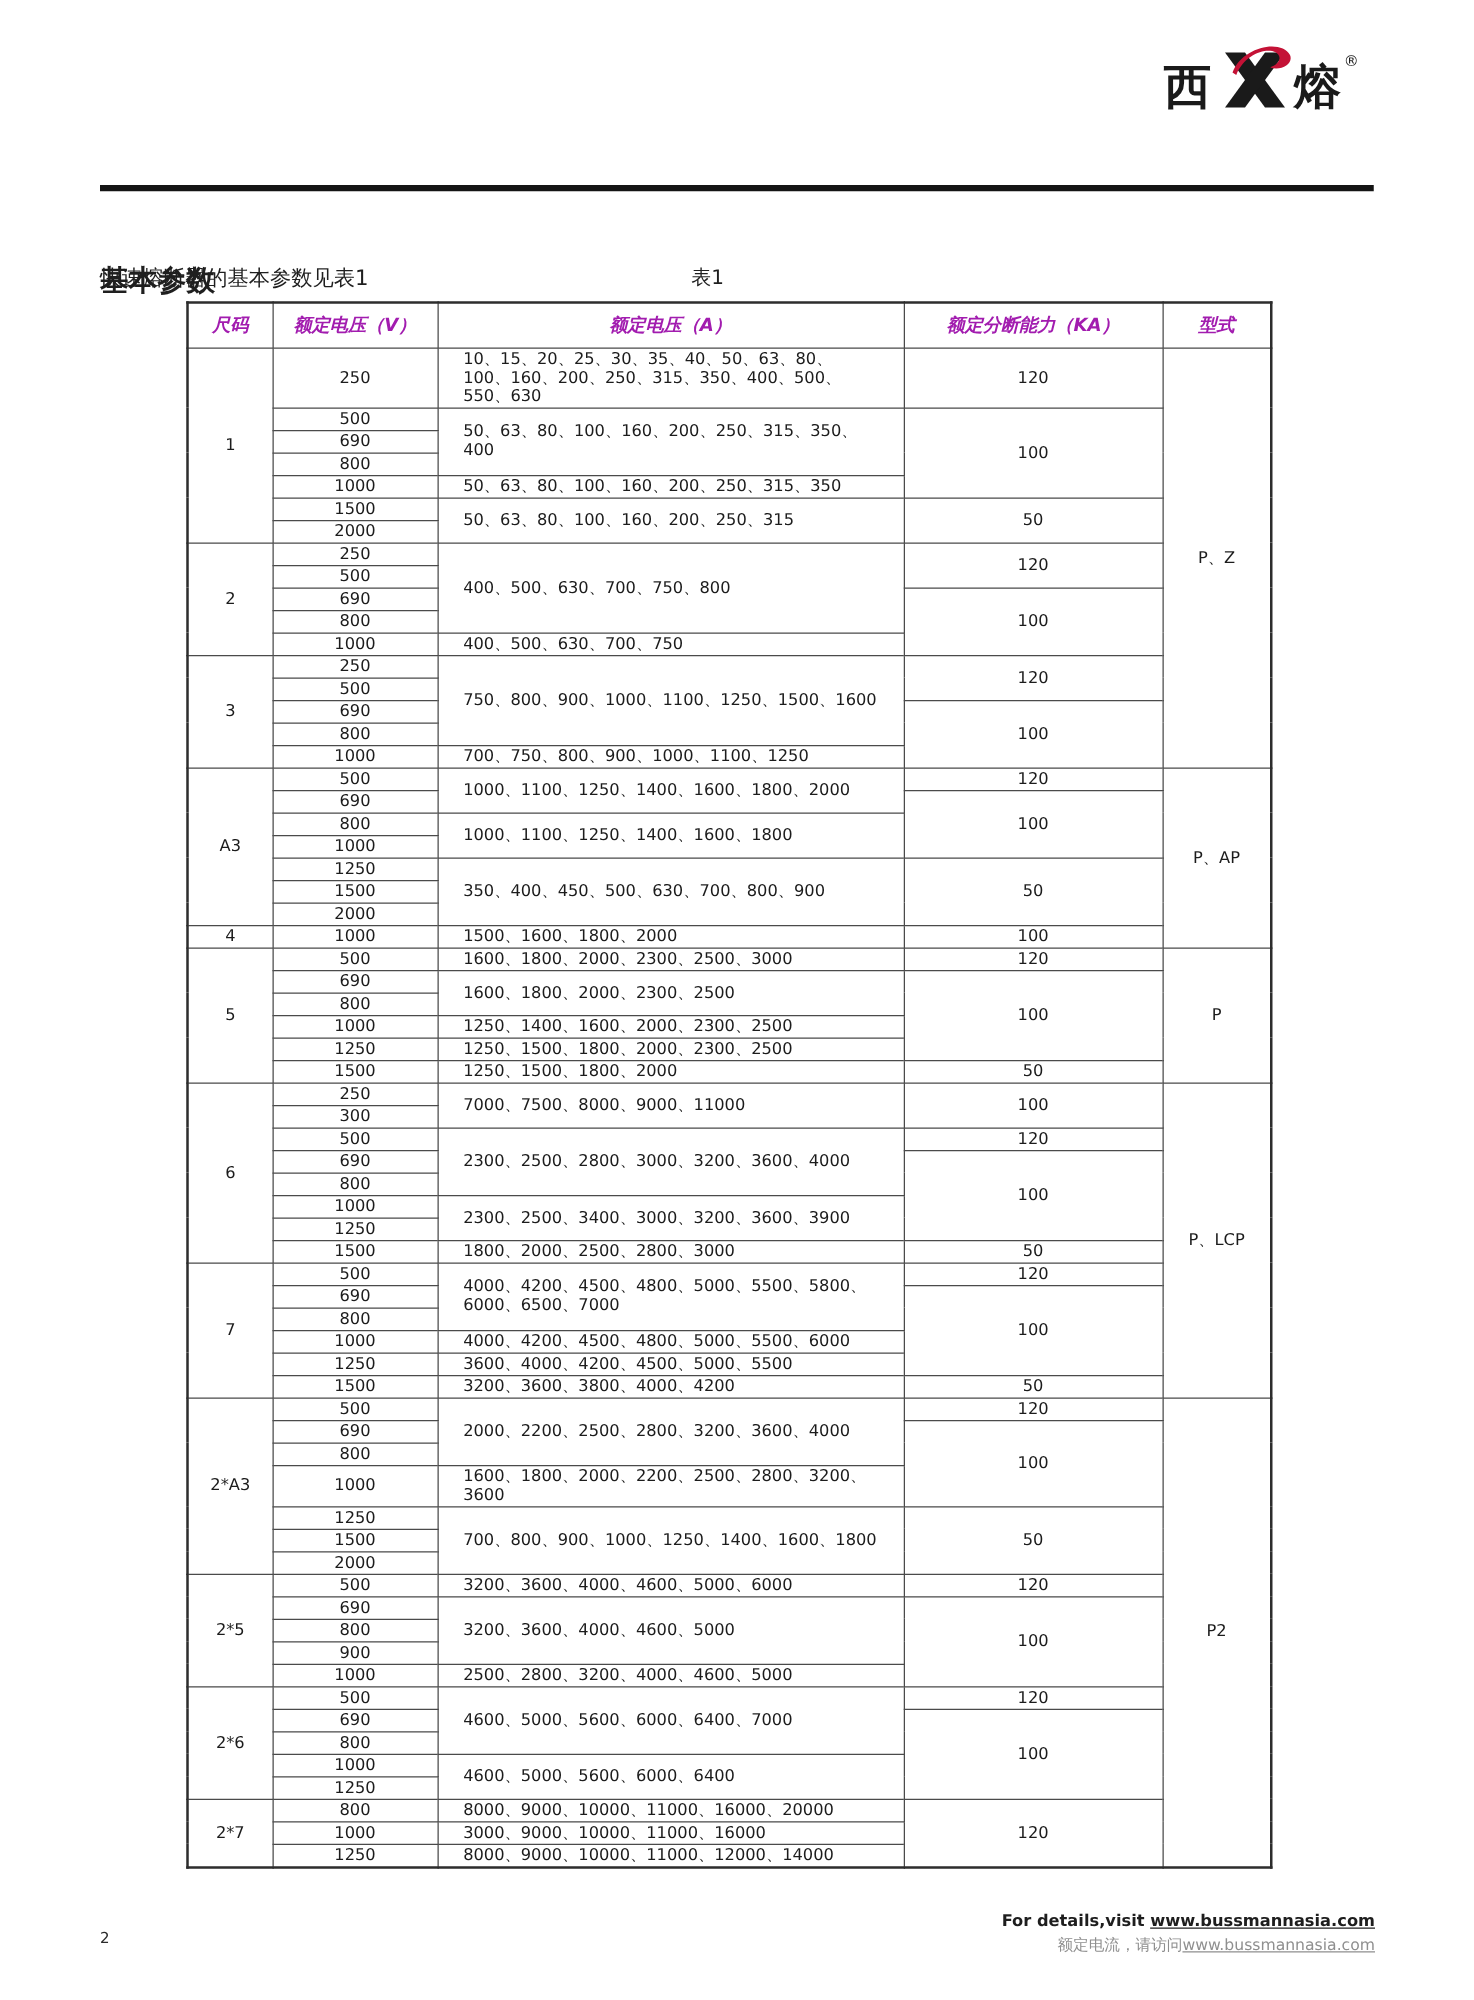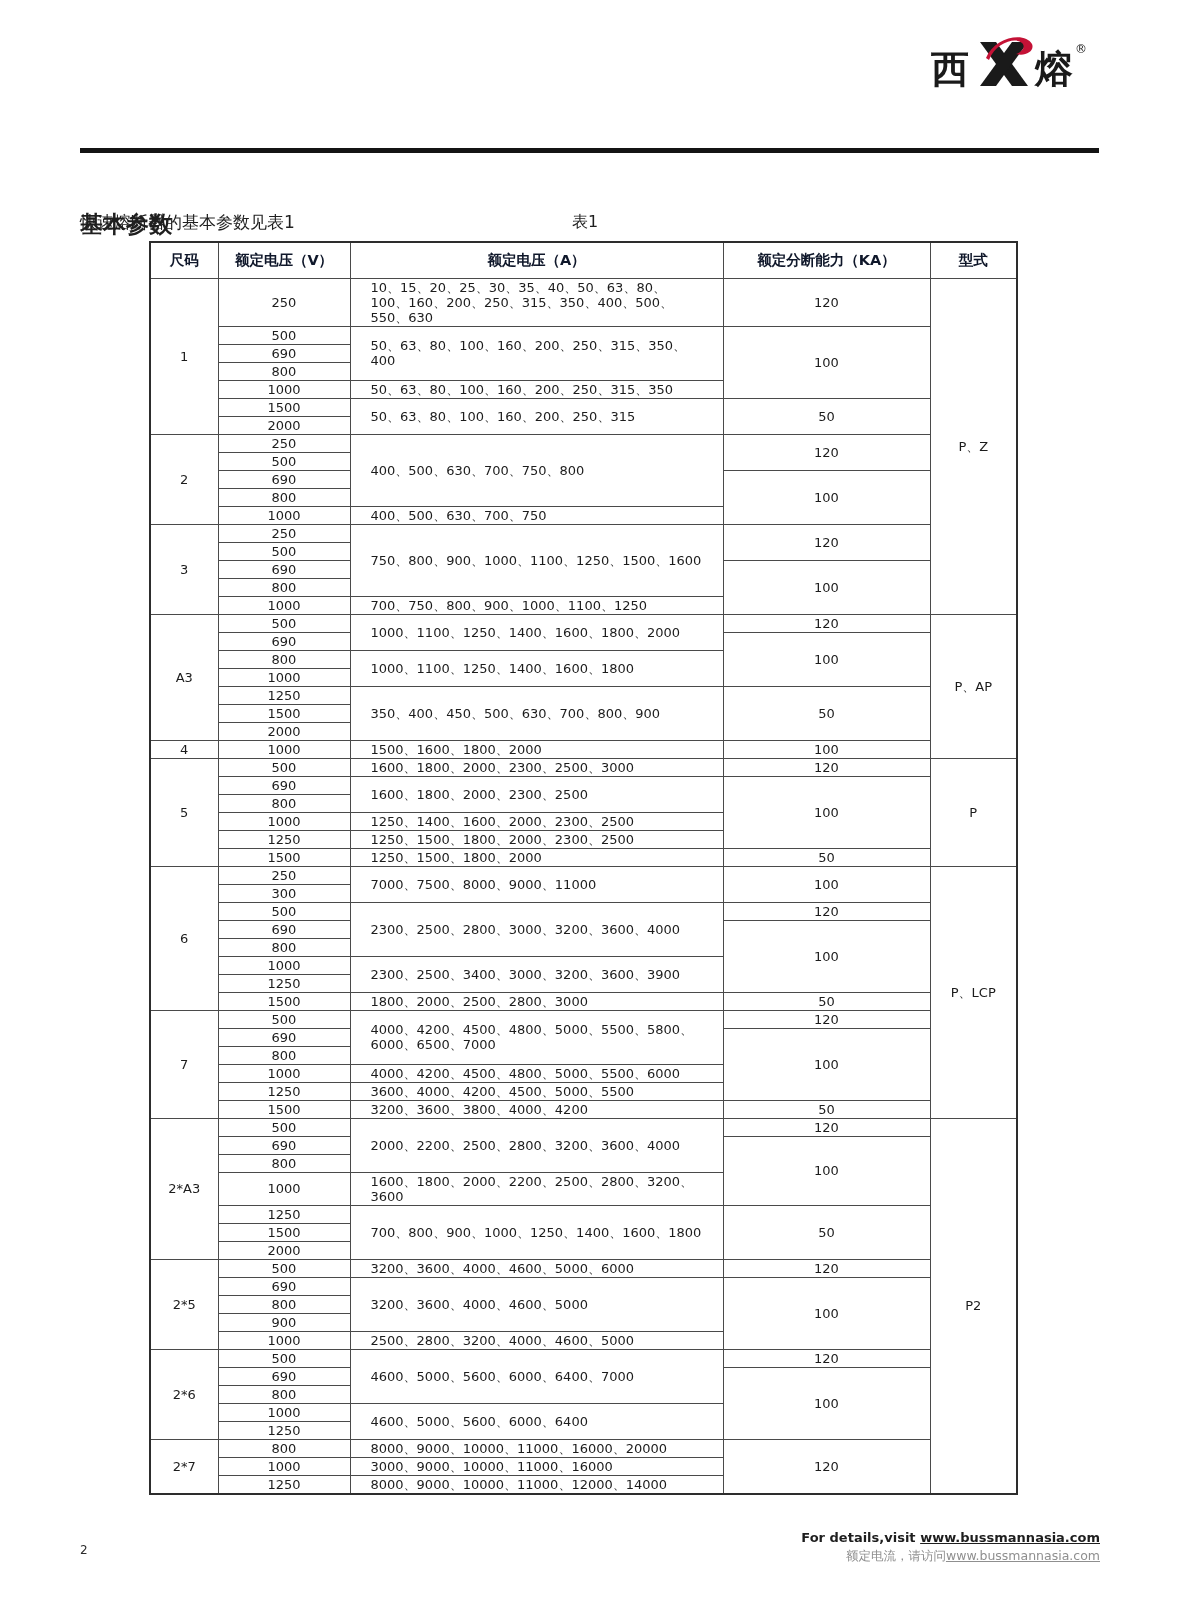--- a/index.html
+++ b/index.html
@@ -15,27 +15,27 @@
   
   .logo { position:absolute; top:34px; right:94px; display:flex; align-items:flex-end; }
   .logo-char { font-size:38px; font-weight:900; color:#1a1a1a; line-height:1; letter-spacing:0; }
   .logo-mark { width:64px; height:56px; margin:0 1px -2px 1px; }
   .logo-reg { font-size:12px; color:#1a1a1a; position:relative; top:-32px; left:2px; font-weight:400; }
   
   .doc-title { position:absolute; left:80px; top:84px; font-size:37px; font-weight:700; color:#1c1c1c; }
   .title-rule { position:absolute; left:80px; top:148px; width:1019px; height:5px; background:#141414; }
   .section-heading { position:absolute; left:80px; top:170px; font-size:23px; font-weight:700; color:#1f1f1f;margin-top:39px; }
   .caption-left { position:absolute; left:80px; top:211px; font-size:17px; color:#1f1f1f; }
-  .caption-right { position:absolute; left:572px; top:212px; font-size:16px; color:#1f1f1f; }
+  .caption-right { position:absolute; left:553px; top:212px; font-size:16px; color:#1f1f1f; }
   
   .table-wrap { position:absolute; left:149px; top:241px; width:869px; }
   table { border-collapse:collapse; width:100%; table-layout:fixed; border:2px solid #2d2d2d; }
   th {
-    font-size:14.5px; font-weight:700; color:#0f172a;
-    height:36px; border:1px solid #4a4a4a; text-align:center; background:#fff;
+    font-size:14.5px; font-weight:700; color:#a21caf;
+    height:36px; border:1px solid #4a4a4a; text-align:center; background:#fff;font-style:italic;
   }
   td {
     font-size:13px; color:#1c1c1c;
     height:17px; line-height:15px;
     border:1px solid #4a4a4a;
     text-align:center; vertical-align:middle;
     padding:1px 3px;
     overflow:hidden;
   }
   td.curr { text-align:left; padding:1px 20px; }

